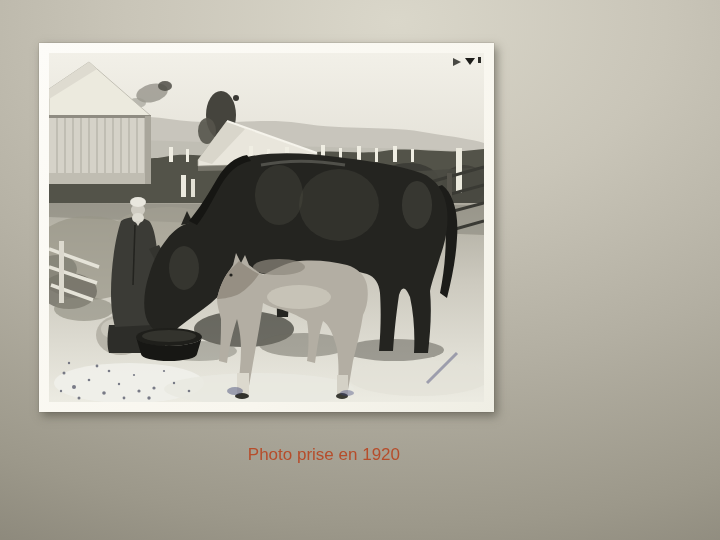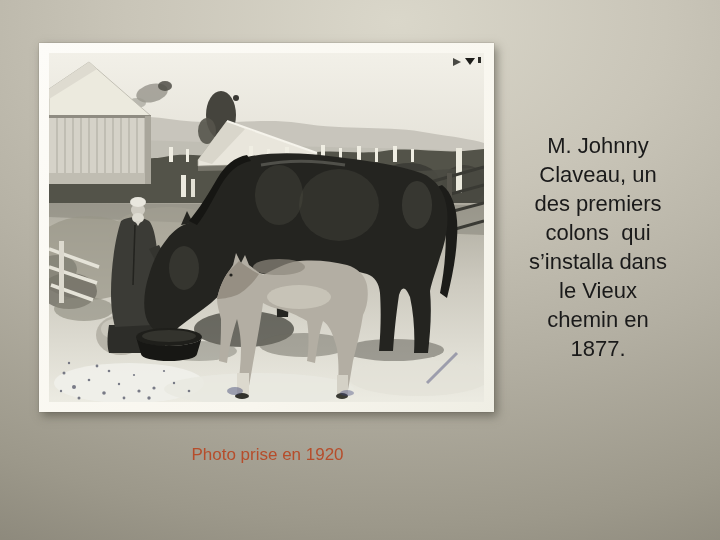--- a/index.html
+++ b/index.html
@@ -21,21 +21,21 @@
   .photo-frame svg { display: block; width: 100%; height: 100%; }
   .body-text {
     position: absolute; left: 488px; top: 131px; width: 220px;
     font-size: 22px; line-height: 29px;
     text-align: center; white-space: pre-wrap;
     color: #1a1a1a;
   }
   .caption {
     position: absolute; left: 135px; top: 443px; width: 265px;
     font-size: 17px; line-height: 23px;
-    text-align: center;
+    text-align: right;
     color: #b64d2b;
   }
 </style>
 </head>
 <body>
 
 <div class="slide">
 
   <div class="photo-frame">
     <svg viewBox="0 0 435 349" preserveAspectRatio="none" role="img">
@@ -235,26 +235,18 @@
         <circle cx="48" cy="313" r="1.4"></circle>
           <circle cx="100" cy="345" r="1.7"></circle>
           <circle cx="140" cy="338" r="1.3"></circle>
         <circle cx="20" cy="310" r="1.2"></circle>
           <circle cx="75" cy="345" r="1.4"></circle>
           <circle cx="115" cy="318" r="1.1"></circle>
       </g>
     </svg>
   </div>
 
-  <div class="body-text">M. Johnny
-Claveau, un
-des premiers
-colons  qui
-s’installa dans
-le Vieux
-chemin en
-1877.</div>
 
   <div class="caption">
     <div>Photo prise en 1920</div>
   </div>
 
 </div>
 
 </body></html>

